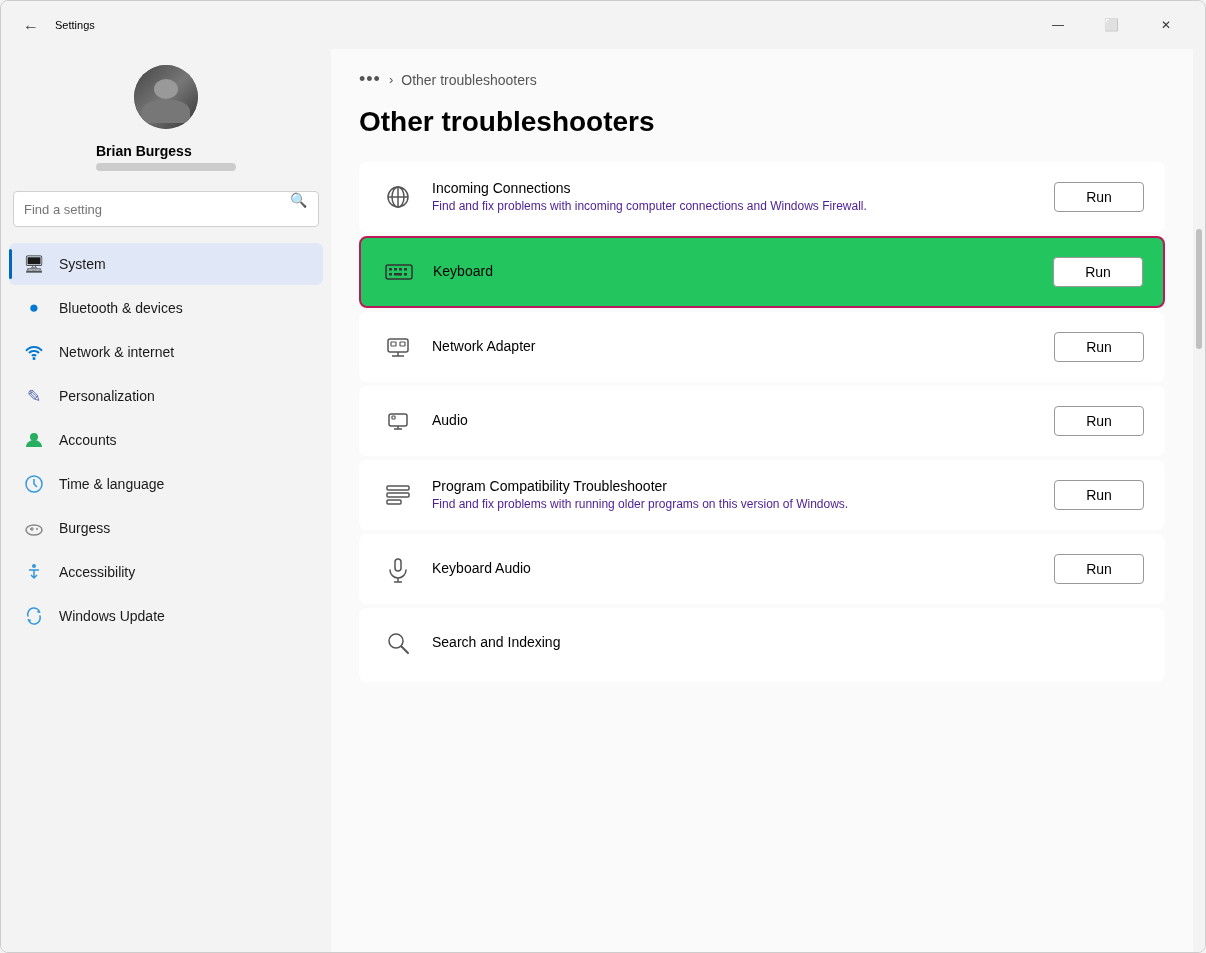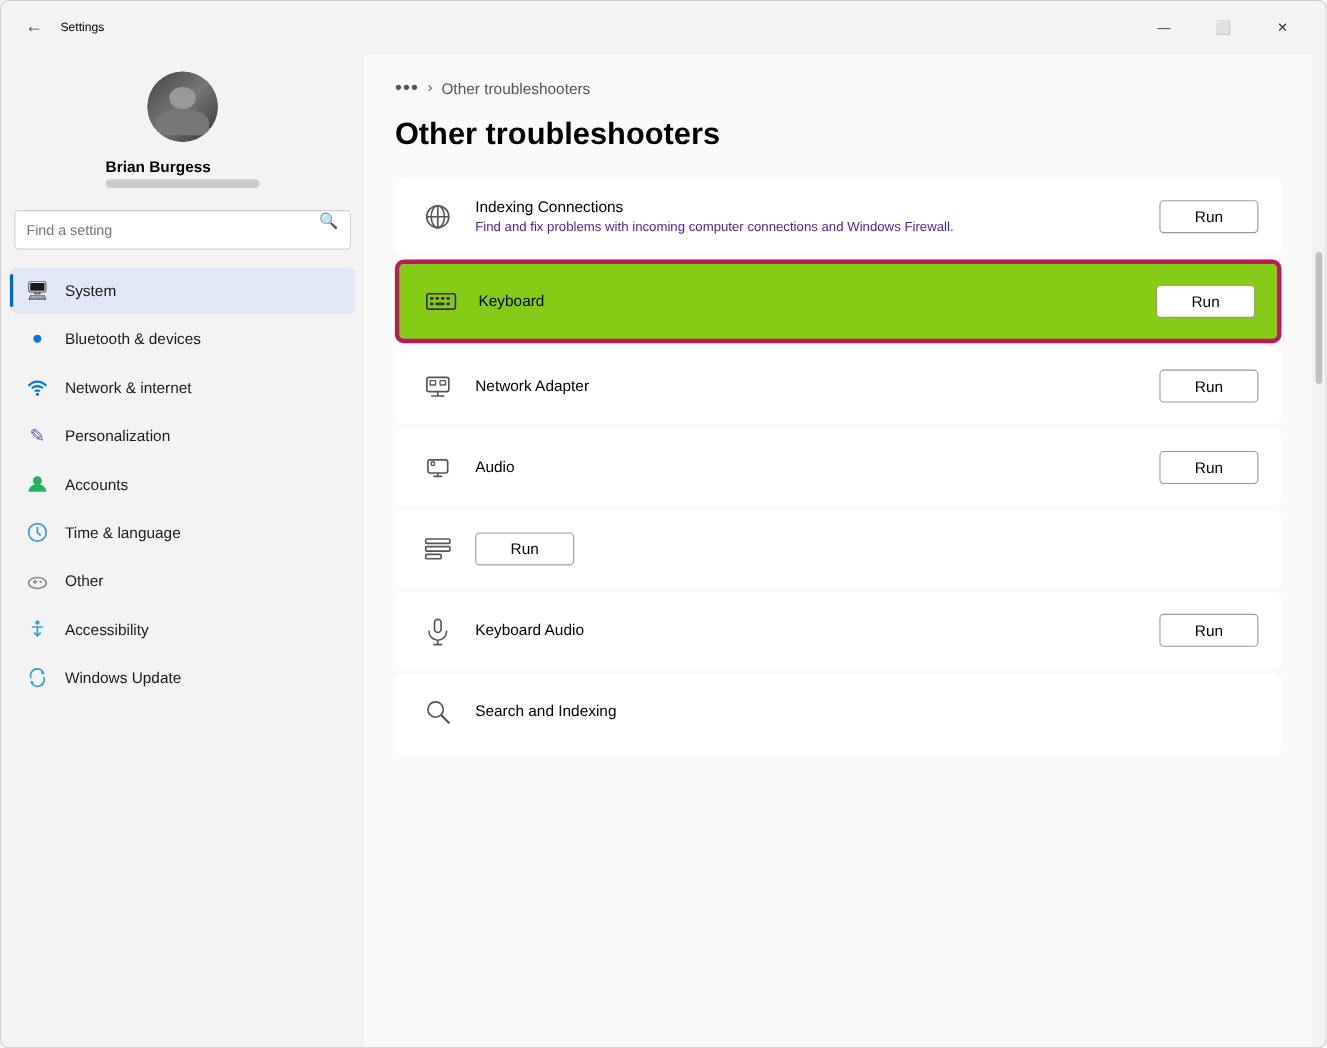--- a/index.html
+++ b/index.html
@@ -207,22 +207,22 @@
     .ts-item {
       background: #fff;
       border-radius: 8px;
       padding: 16px 20px;
       display: flex;
       align-items: center;
       gap: 16px;
       border: 1px solid transparent;
     }
     .ts-item.highlighted {
-      border: 4px solid #be185d;
-      background: #84cc16;
+      border: 2px solid #be185d;
+      background: #22c55e;
     }
     .ts-icon {
       width: 36px;
       height: 36px;
       display: flex;
       align-items: center;
       justify-content: center;
       font-size: 22px;
       flex-shrink: 0;
       color: #333;
@@ -330,21 +330,21 @@
         </div>
         <div class="nav-item">
           <div class="nav-icon" style="color:#888;">
             <svg width="20" height="20" viewBox="0 0 20 20">
                 <ellipse cx="10" cy="12" rx="8" ry="5" fill="none" stroke="#888" stroke-width="1.5"></ellipse>
                 <circle cx="7" cy="11" r="1" fill="#888"></circle>
                 <circle cx="13" cy="11" r="1" fill="#888"></circle>
                 <path d="M8 9v4M6 11h4" stroke="#888" stroke-width="1.2"></path>
               </svg>
           </div>
-          <span class="nav-label">Other</span>
+          <span class="nav-label">Burgess</span>
         </div>
         <div class="nav-item">
           <div class="nav-icon" style="color:#3498db;">
             <svg width="20" height="20" viewBox="0 0 20 20">
                 <circle cx="10" cy="4" r="2" fill="#3498db"></circle>
                 <path d="M5 8h10M10 8v8M7 13l3 3 3-3" stroke="#3498db" stroke-width="1.5" fill="none"></path>
               </svg>
           </div>
           <span class="nav-label">Accessibility</span>
         </div>
@@ -377,21 +377,21 @@
         <div class="ts-item">
           <div class="ts-icon">
             <svg width="32" height="32" viewBox="0 0 32 32">
               <ellipse cx="16" cy="16" rx="10" ry="10" fill="none" stroke="#555" stroke-width="1.5"></ellipse>
               <ellipse cx="16" cy="16" rx="6" ry="10" fill="none" stroke="#555" stroke-width="1.5"></ellipse>
               <line x1="6" y1="16" x2="26" y2="16" stroke="#555" stroke-width="1.5"></line>
               <line x1="16" y1="6" x2="16" y2="26" stroke="#555" stroke-width="1.5"></line>
             </svg>
           </div>
           <div class="ts-text">
-            <div class="ts-name">Indexing Connections</div>
+            <div class="ts-name">Incoming Connections</div>
             <div class="ts-desc">Find and fix problems with incoming computer connections and Windows Firewall.</div>
           </div>
           <button class="run-btn">Run</button>
         </div>
 
         <div class="ts-item highlighted">
           <div class="ts-icon">
             <svg width="32" height="32" viewBox="0 0 32 32">
               <rect x="3" y="9" width="26" height="14" rx="2" fill="none" stroke="#333" stroke-width="1.5"></rect>
               <rect x="6" y="12" width="3" height="2.5" rx="0.5" fill="#333"></rect>
@@ -441,20 +441,24 @@
         </div>
 
         <div class="ts-item">
           <div class="ts-icon">
             <svg width="32" height="32" viewBox="0 0 32 32">
               <rect x="5" y="7" width="22" height="4" rx="1" fill="none" stroke="#555" stroke-width="1.5"></rect>
               <rect x="5" y="14" width="22" height="4" rx="1" fill="none" stroke="#555" stroke-width="1.5"></rect>
               <rect x="5" y="21" width="14" height="4" rx="1" fill="none" stroke="#555" stroke-width="1.5"></rect>
             </svg>
           </div>
+          <div class="ts-text">
+            <div class="ts-name">Program Compatibility Troubleshooter</div>
+            <div class="ts-desc">Find and fix problems with running older programs on this version of Windows.</div>
+          </div>
           <button class="run-btn">Run</button>
         </div>
 
         <div class="ts-item">
           <div class="ts-icon">
             <svg width="32" height="32" viewBox="0 0 32 32">
               <rect x="13" y="6" width="6" height="12" rx="3" fill="none" stroke="#555" stroke-width="1.5"></rect>
               <path d="M8 17c0 4.4 3.6 8 8 8s8-3.6 8-8" fill="none" stroke="#555" stroke-width="1.5" stroke-linecap="round"></path>
               <line x1="16" y1="25" x2="16" y2="29" stroke="#555" stroke-width="1.5"></line>
               <line x1="12" y1="29" x2="20" y2="29" stroke="#555" stroke-width="1.5"></line>

